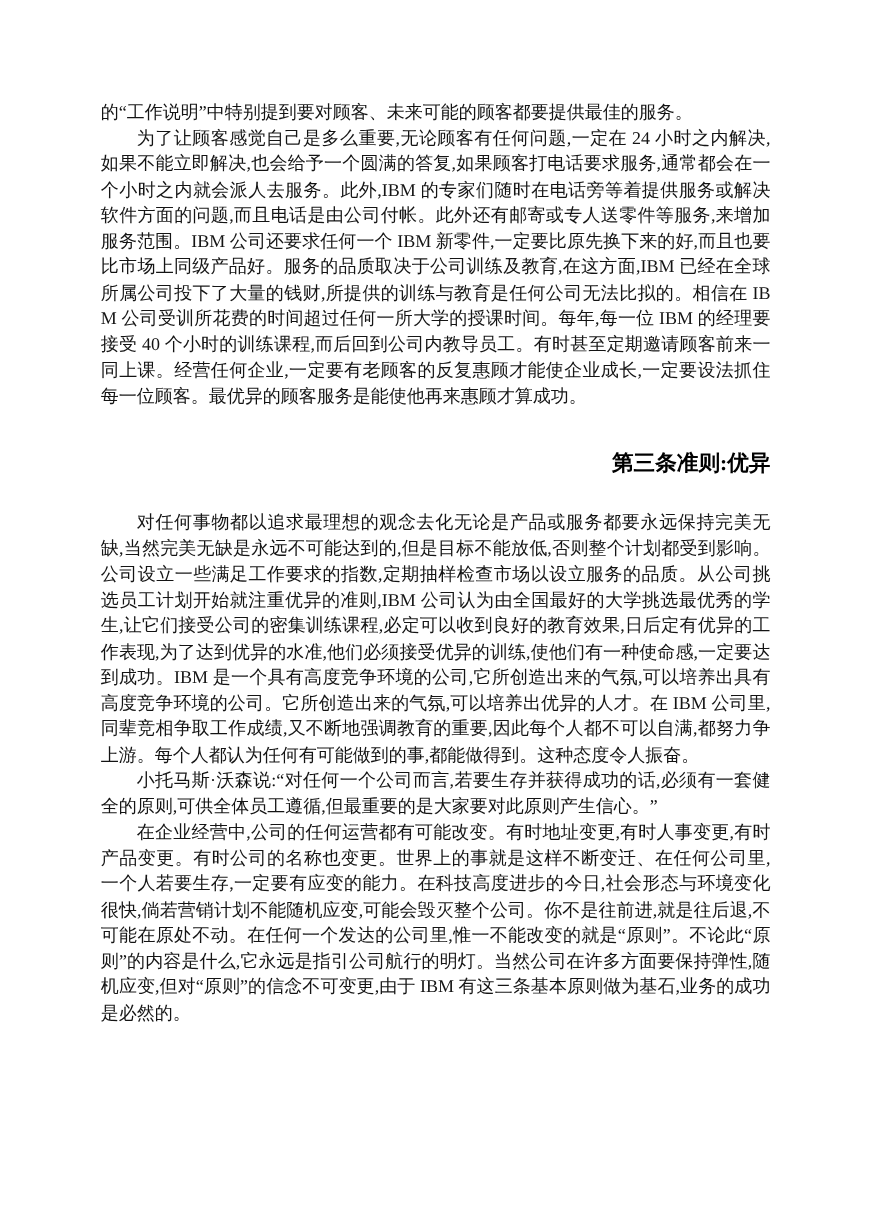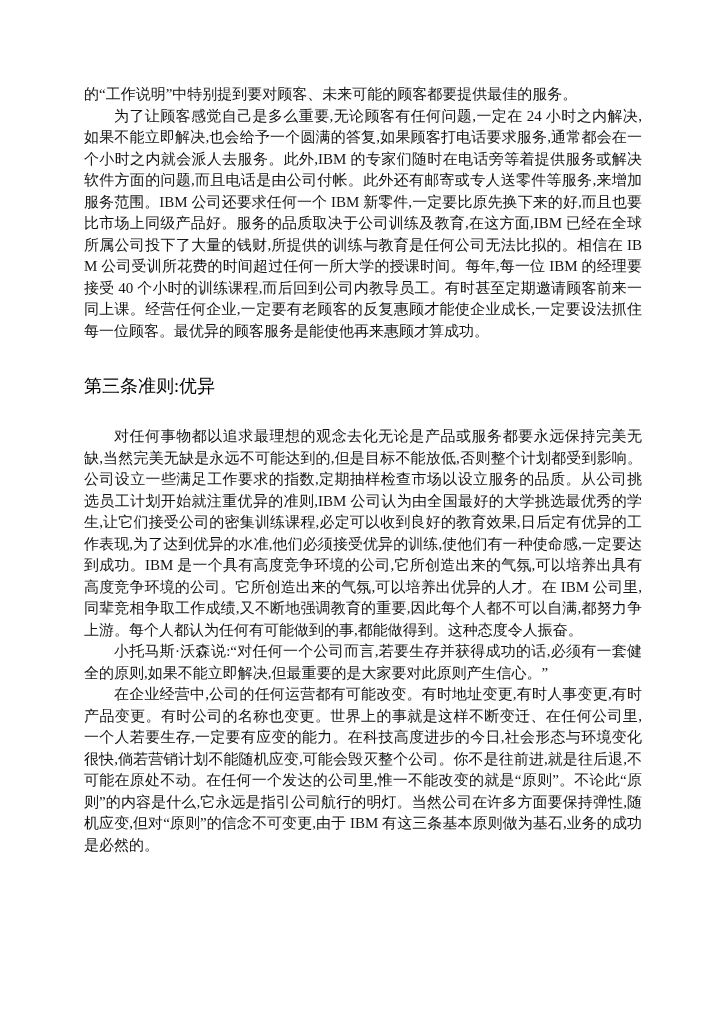--- a/index.html
+++ b/index.html
@@ -24,43 +24,44 @@
     line-height: 21.5px;
     text-align: justify;
     text-justify: inter-ideograph;
     word-break: break-all;
   }
   .body-text p.indent {
     text-indent: 2em;
   }
   .section-heading {
     font-size: 18px;
-    font-weight: 400;
+    font-weight: 700;
     color: #000000;
     margin: 33px 0 29px 0;
     line-height: 22px;
+    text-align: right;
   }
 </style>
 </head>
 <body>
 
 <div class="page">
 
   <section class="body-text">
 
       <p>的“工作说明”中特别提到要对顾客、未来可能的顾客都要提供最佳的服务。</p>
 
       <p class="indent">为了让顾客感觉自己是多么重要,无论顾客有任何问题,一定在 24 小时之内解决,如果不能立即解决,也会给予一个圆满的答复,如果顾客打电话要求服务,通常都会在一个小时之内就会派人去服务。此外,IBM 的专家们随时在电话旁等着提供服务或解决软件方面的问题,而且电话是由公司付帐。此外还有邮寄或专人送零件等服务,来增加服务范围。IBM 公司还要求任何一个 IBM 新零件,一定要比原先换下来的好,而且也要比市场上同级产品好。服务的品质取决于公司训练及教育,在这方面,IBM 已经在全球所属公司投下了大量的钱财,所提供的训练与教育是任何公司无法比拟的。相信在 IBM 公司受训所花费的时间超过任何一所大学的授课时间。每年,每一位 IBM 的经理要接受 40 个小时的训练课程,而后回到公司内教导员工。有时甚至定期邀请顾客前来一同上课。经营任何企业,一定要有老顾客的反复惠顾才能使企业成长,一定要设法抓住每一位顾客。最优异的顾客服务是能使他再来惠顾才算成功。</p>
     </section>
 
   <h2 class="section-heading">第三条准则:优异</h2>
 
   <section class="body-text">
 
       <p class="indent">对任何事物都以追求最理想的观念去化无论是产品或服务都要永远保持完美无缺,当然完美无缺是永远不可能达到的,但是目标不能放低,否则整个计划都受到影响。公司设立一些满足工作要求的指数,定期抽样检查市场以设立服务的品质。从公司挑选员工计划开始就注重优异的准则,IBM 公司认为由全国最好的大学挑选最优秀的学生,让它们接受公司的密集训练课程,必定可以收到良好的教育效果,日后定有优异的工作表现,为了达到优异的水准,他们必须接受优异的训练,使他们有一种使命感,一定要达到成功。IBM 是一个具有高度竞争环境的公司,它所创造出来的气氛,可以培养出具有高度竞争环境的公司。它所创造出来的气氛,可以培养出优异的人才。在 IBM 公司里,同辈竞相争取工作成绩,又不断地强调教育的重要,因此每个人都不可以自满,都努力争上游。每个人都认为任何有可能做到的事,都能做得到。这种态度令人振奋。</p>
 
-      <p class="indent">小托马斯·沃森说:“对任何一个公司而言,若要生存并获得成功的话,必须有一套健全的原则,如果不能立即解决,但最重要的是大家要对此原则产生信心。”</p>
+      <p class="indent">小托马斯·沃森说:“对任何一个公司而言,若要生存并获得成功的话,必须有一套健全的原则,可供全体员工遵循,但最重要的是大家要对此原则产生信心。”</p>
 
       <p class="indent">在企业经营中,公司的任何运营都有可能改变。有时地址变更,有时人事变更,有时产品变更。有时公司的名称也变更。世界上的事就是这样不断变迁、在任何公司里,一个人若要生存,一定要有应变的能力。在科技高度进步的今日,社会形态与环境变化很快,倘若营销计划不能随机应变,可能会毁灭整个公司。你不是往前进,就是往后退,不可能在原处不动。在任何一个发达的公司里,惟一不能改变的就是“原则”。不论此“原则”的内容是什么,它永远是指引公司航行的明灯。当然公司在许多方面要保持弹性,随机应变,但对“原则”的信念不可变更,由于 IBM 有这三条基本原则做为基石,业务的成功是必然的。</p>
 
     </section>
 
 </div>
 
 </body></html>

